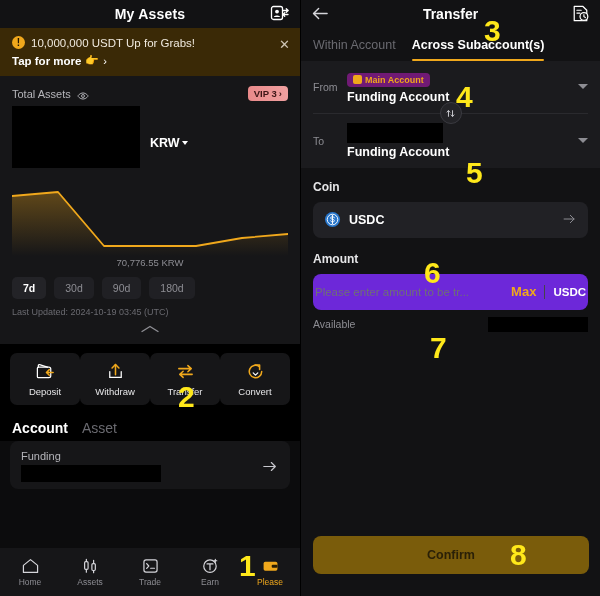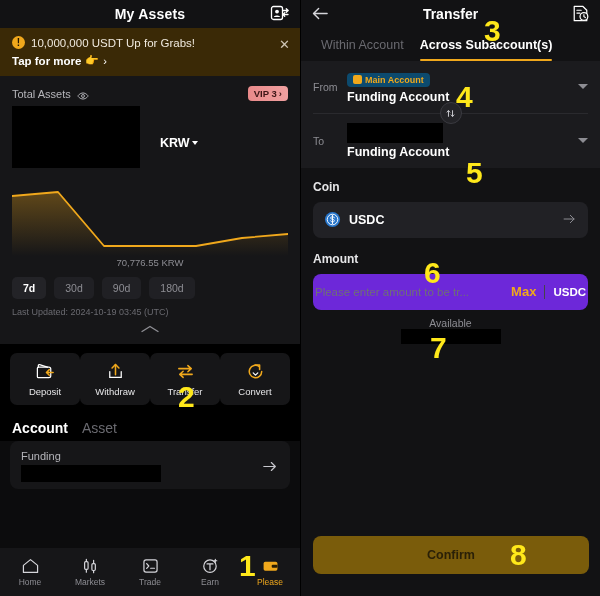--- a/index.html
+++ b/index.html
@@ -51,21 +51,21 @@
   .assets-top { display:flex; align-items:center; justify-content:space-between; }
   .assets-label-wrap { display:flex; align-items:center; gap:6px; }
   .assets-label { color:#b6b6bb; font-size:11px; }
   .eye { width:12px; height:12px; }
   .vip-badge {
     background:linear-gradient(90deg,#e98a8a,#f0a0a0);
     color:#3d1616; font-size:9.5px; font-weight:bold;
     padding:2px 6px; border-radius:4px;
     display:flex; align-items:center; gap:2px;
   }
-  .bal-row { display:flex; align-items:flex-end; gap:20px; margin-top:5px; height:62px;text-align:right; }
+  .bal-row { display:flex; align-items:flex-end; gap:10px; margin-top:5px; height:62px;text-align:right; }
   .redact { background:#000; display:block; }
   .bal-redact { width:128px; height:62px; }
   .krw { color:#fff; font-size:12.5px; font-weight:bold; display:flex; align-items:center; gap:2px; padding-bottom:18px; }
   .caret-d { width:0;height:0;border-left:3.5px solid transparent;border-right:3.5px solid transparent;border-top:4px solid #fff; }
 
   
   .chart-wrap { position:relative; height:86px; margin-top:2px; }
   .chart-wrap svg { display:block; width:100%; height:86px; }
   .chart-val { color:#8d8d93; font-size:9.5px; text-align:center; margin-top:1px; }
 
@@ -106,36 +106,36 @@
   .nav-item { flex:1; display:flex; flex-direction:column; align-items:center; gap:2px; cursor:pointer; }
   .nav-label { font-size:8.5px; color:#8d8d93; }
   .nav-item.active .nav-label { color:#f0a81c; }
 
   
   .r-header { height:28px; background:#121214; display:flex; align-items:center; justify-content:center; position:relative; }
   .r-title { color:#fff; font-size:14px; font-weight:bold; }
   .r-back { position:absolute; left:10px; top:5px; }
   .r-hist { position:absolute; right:10px; top:4px; }
 
-  .r-tabs { display:flex; gap:16px; padding:10px 12px 0 20px; background:#121214; }
+  .r-tabs { display:flex; gap:16px; padding:10px 12px 0 12px; background:#121214; }
   .r-tab { font-size:12.5px; color:#6a6a70; padding-bottom:9px; cursor:pointer; position:relative; }
   .r-tab.active { color:#fff; font-weight:bold; }
   .r-tab.active::after {
     content:""; position:absolute; left:0; right:0; bottom:0;
     height:2px; background:#f0a81c; border-radius:1px;
   }
 
   
   .ft-sec { background:#1b1b1e; }
   .ft-row { display:flex; align-items:center; padding:9px 12px; position:relative; min-height:44px; }
   .ft-key { color:#8d8d93; font-size:10.5px; width:34px; flex:0 0 34px; }
   .ft-main { flex:1; }
   .ft-badge {
     display:inline-flex; align-items:center; gap:3px;
-    background:#0c4a6e; color:#f0a81c; font-size:9px; font-weight:bold;
+    background:#701a75; color:#f0a81c; font-size:9px; font-weight:bold;
     padding:2px 6px; border-radius:4px; margin-bottom:3px;
   }
   .ft-badge-ic { width:9px; height:9px; background:#f0a81c; border-radius:2px; display:inline-block; }
   .ft-val { color:#fff; font-size:12.5px; font-weight:bold; }
   .ft-redact { width:96px; height:20px; margin-bottom:2px; }
   .ft-caret { width:0;height:0;border-left:5px solid transparent;border-right:5px solid transparent;border-top:5px solid #8d8d93; }
   .ft-divider { height:1px; background:#2a2a2e; margin:0 12px; position:relative; }
   .swap-btn {
     position:absolute; left:50%; top:50%; transform:translate(-50%,-50%);
     width:22px; height:22px; border-radius:50%;
@@ -158,21 +158,21 @@
   }
   .amt-input {
     flex:1; background:transparent; border:0; outline:none;
     color:#fff; font-size:11.5px; font-family:"Liberation Sans", sans-serif;
   }
   .amt-input::placeholder { color:#6f6f76; }
   .amt-max { color:#f0a81c; font-size:13px; font-weight:bold; cursor:pointer; padding:0 8px; }
   .amt-sep { width:1px; height:14px; background:#44444c; }
   .amt-unit { color:#fff; font-size:11.5px; font-weight:bold; padding-left:8px; }
 
-  .avail-row { display:flex; align-items:center; justify-content:space-between; margin-top:7px;flex-direction:column; }
+  .avail-row { display:flex; align-items:center; justify-content:space-between; margin-top:7px; }
   .avail-label { color:#8d8d93; font-size:10.5px; }
   .avail-redact { width:100px; height:15px; }
 
   .confirm-wrap { position:absolute; left:0; bottom:0; width:300px; padding:0 12px 22px 12px; }
   .confirm-btn {
     width:100%; height:38px; border-radius:8px;
     background:#7a5c0b; color:#2a2007; border:0;
     font-size:12.5px; font-weight:bold;
     font-family:"Liberation Sans", sans-serif; cursor:pointer;
   }
@@ -333,21 +333,21 @@
         </svg>
         <span class="nav-label">Home</span>
       </div>
       <div class="nav-item">
         <svg viewBox="0 0 22 20" width="19" height="18">
           <rect x="4.2" y="5" width="4" height="9" rx="1.3" fill="none" stroke="#d5d5da" stroke-width="1.4"></rect>
           <path d="M6.2 2.2v2.6M6.2 14.2v3" stroke="#d5d5da" stroke-width="1.4" stroke-linecap="round"></path>
           <rect x="12.6" y="7.2" width="4" height="8" rx="1.3" fill="none" stroke="#d5d5da" stroke-width="1.4"></rect>
           <path d="M14.6 3.4v3.5M14.6 15.4v2.4" stroke="#d5d5da" stroke-width="1.4" stroke-linecap="round"></path>
         </svg>
-        <span class="nav-label">Markets</span>
+        <span class="nav-label">Assets</span>
       </div>
       <div class="nav-item">
         <svg viewBox="0 0 22 20" width="19" height="18">
           <rect x="3.4" y="3" width="15.2" height="14" rx="2.4" fill="none" stroke="#d5d5da" stroke-width="1.4"></rect>
           <path d="M6.6 7.2 9 10l-2.4 2.8" fill="none" stroke="#d5d5da" stroke-width="1.4" stroke-linecap="round" stroke-linejoin="round"></path>
           <path d="M11.2 12.6h4.4" stroke="#d5d5da" stroke-width="1.4" stroke-linecap="round"></path>
         </svg>
         <span class="nav-label">Trade</span>
       </div>
       <div class="nav-item">

